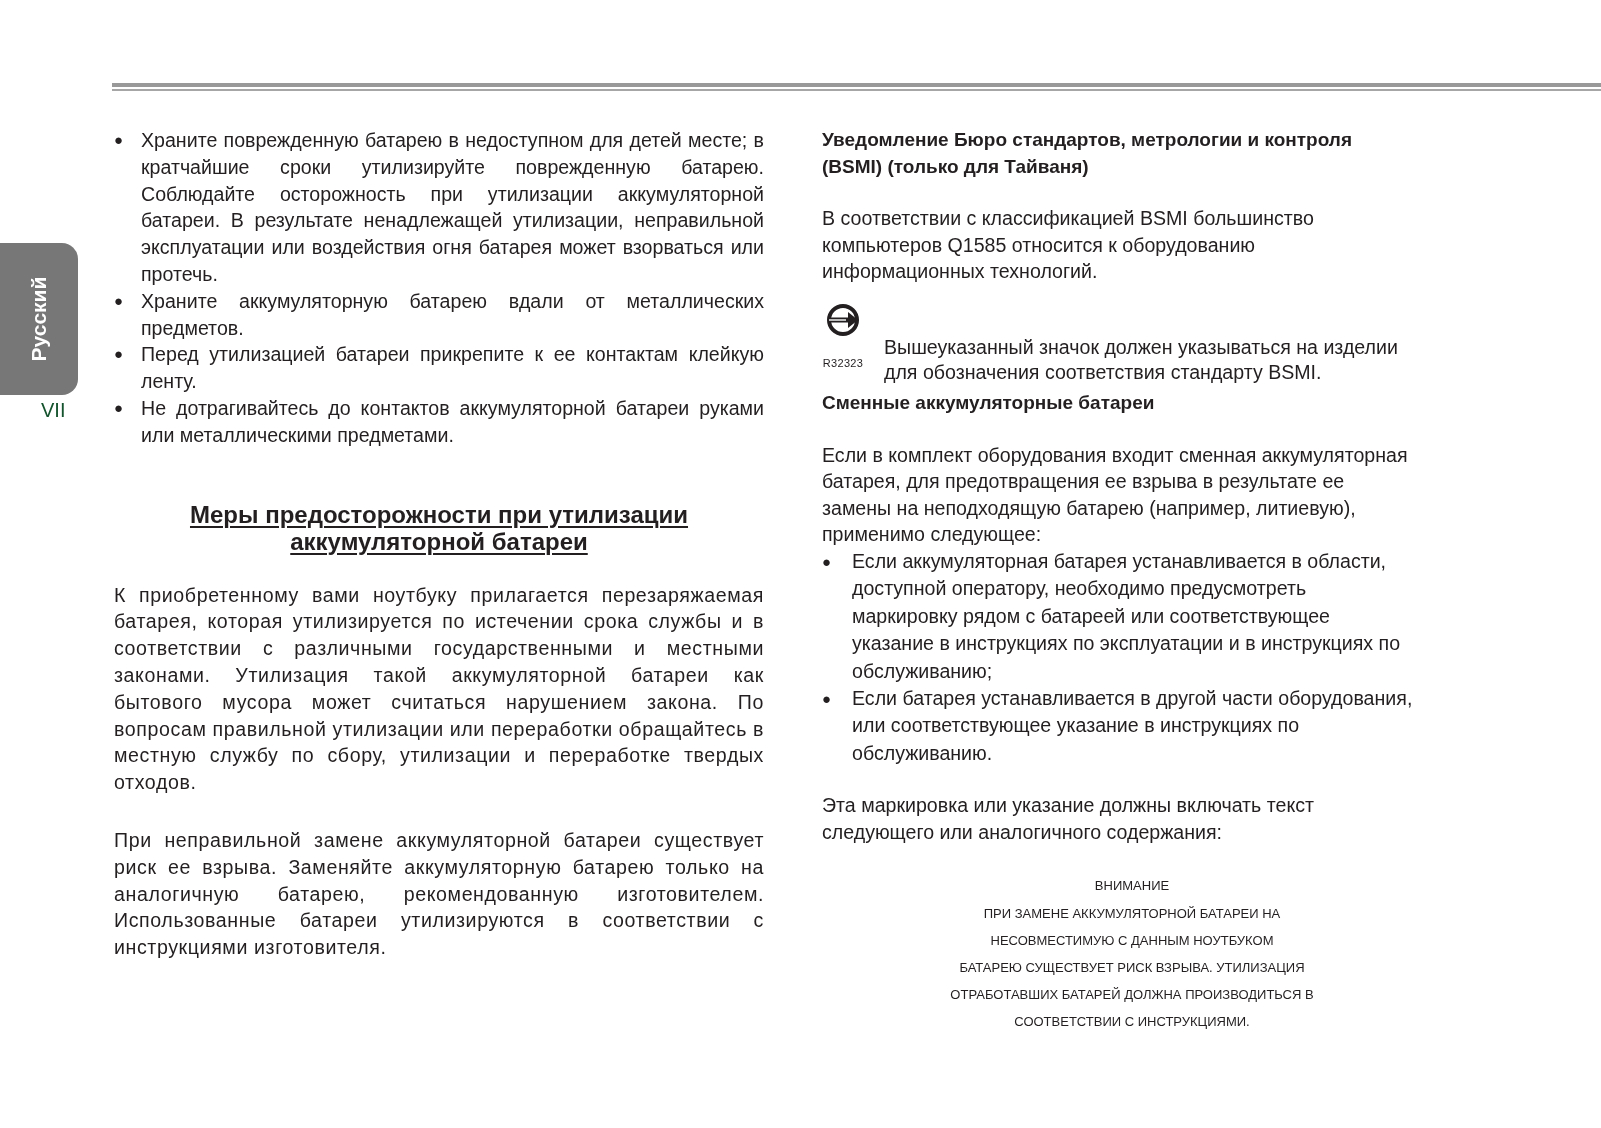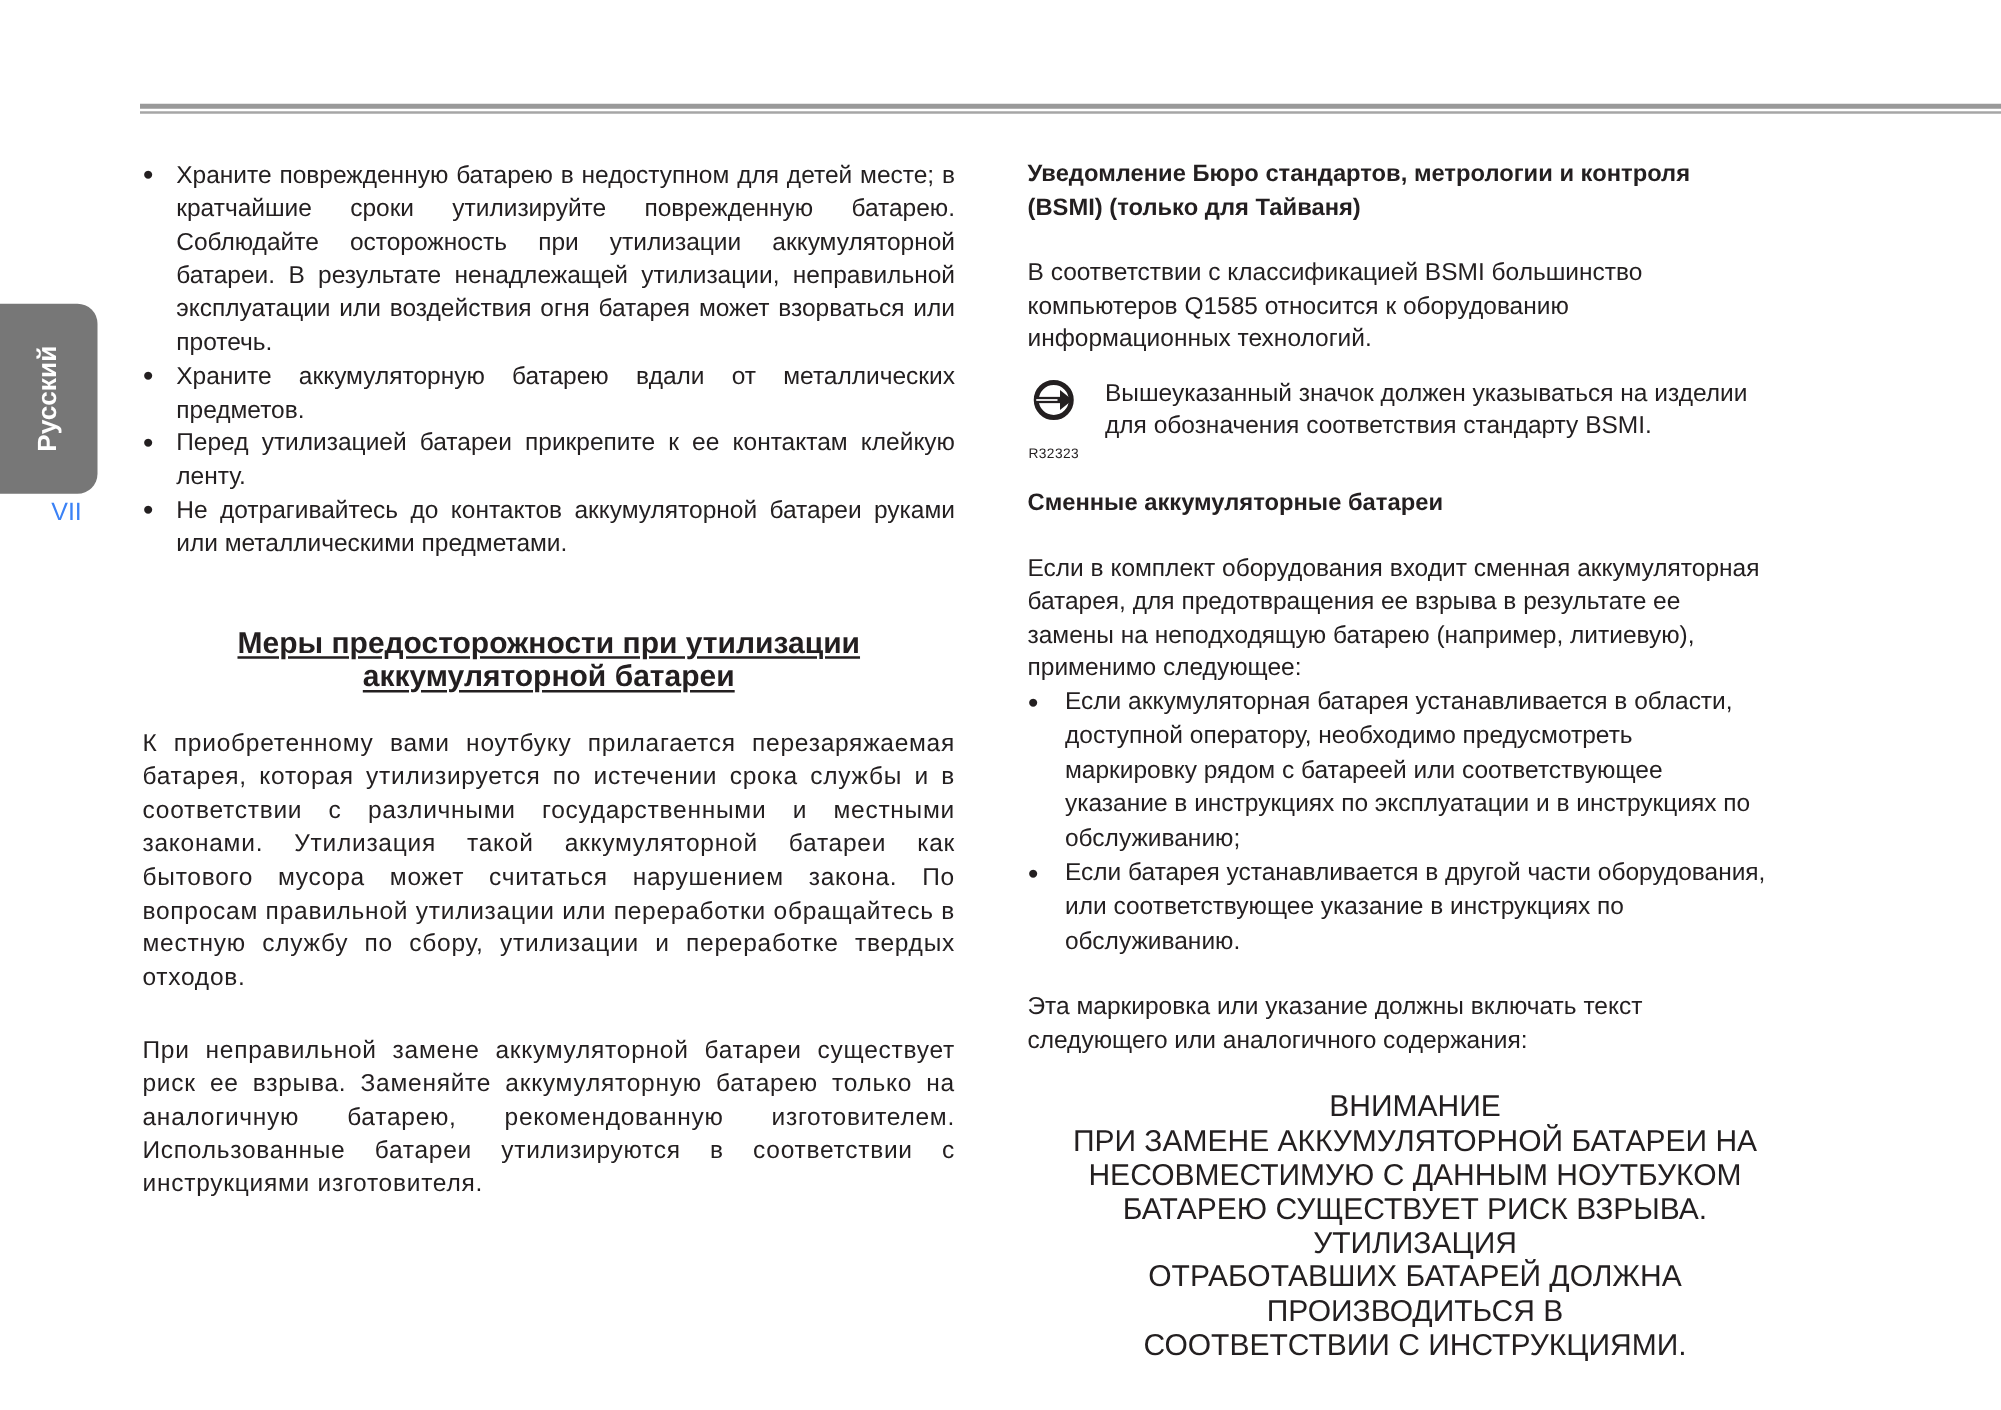--- a/index.html
+++ b/index.html
@@ -12,21 +12,21 @@
 
   .lang-tab {
     position: absolute; left: 0; top: 243px; width: 78px; height: 152px;
     background: #777777; border-radius: 0 16px 16px 0;
   }
   .lang-tab span {
     position: absolute; left: 50%; top: 50%;
     transform: translate(-50%, -50%) rotate(-90deg);
     color: #ffffff; font-weight: bold; font-size: 21px; white-space: nowrap;
   }
-  .page-num { position: absolute; left: 41px; top: 399px; font-size: 20px; color: #3b82f6; }
+  .page-num { position: absolute; left: 41px; top: 399px; font-size: 20px; color: #14532d; }
 
   .col-left { position: absolute; left: 114px; top: 127px; width: 650px; }
   .col-right { position: absolute; left: 838px; top: 127px; width: 660px; }
 
   .txt { font-size: 19.6px; line-height: 26.8px; }
   ul.blist { list-style: none; margin: 0; padding: 0; }
   ul.blist li { position: relative; padding-left: 27px; text-align: justify; }
   ul.blist li .bul { position: absolute; left: 0; top: 0; font-size: 15px; }
 
   .heading {
@@ -36,26 +36,26 @@
   .para { text-align: justify; margin-top: 27px; }
   .para.spaced { letter-spacing: 0.6px; }
   .para + .para { margin-top: 31px; }
 
   .r-head { font-weight: bold; font-size: 19px; line-height: 26.6px; }
   .r-body { font-size: 19.6px; line-height: 26.6px; margin-top: 25px; }
   .bsmi-row { position: relative; margin-top: 18px; height: 64px; }
   .bsmi-logo { position: absolute; left: -4px; top: 0; width: 50px; }
   .bsmi-logo svg { display: block; margin: 0 auto; }
   .bsmi-code { font-size: 11px; text-align: center; margin-top: 20px; letter-spacing: 0.3px; }
-  .bsmi-text { position: absolute; left: 62px; top: 0; font-size: 19.6px; line-height: 24.6px; }
+  .bsmi-text { position: absolute; left: 62px; top: 32px; font-size: 19.6px; line-height: 24.6px; }
   .section2 { margin-top: 23px; }
   ul.rlist { list-style: none; margin: 0; padding: 0; }
   ul.rlist li { position: relative; padding-left: 30px; font-size: 19.6px; line-height: 27.4px; }
   ul.rlist li .bul { position: absolute; left: 0; top: 0; font-size: 15px; }
-  .warning { margin-top: 27px; text-align: center; font-size: 24px; line-height: 27.2px; padding-right: 40px; }
+  .warning { margin-top: 27px; text-align: center; font-size: 13px; line-height: 27.2px; padding-right: 40px; }
 </style>
 </head>
 <body>
 
 <div class="rule-thick"></div>
 <div class="rule-thin"></div>
 
 <div class="lang-tab">
   <span>Русский</span>
 </div>

